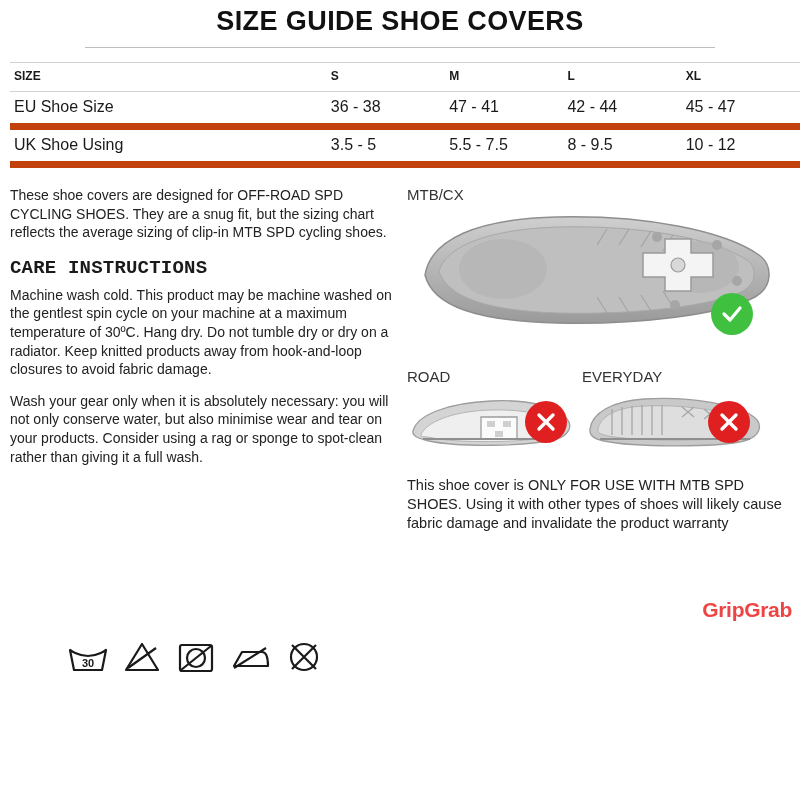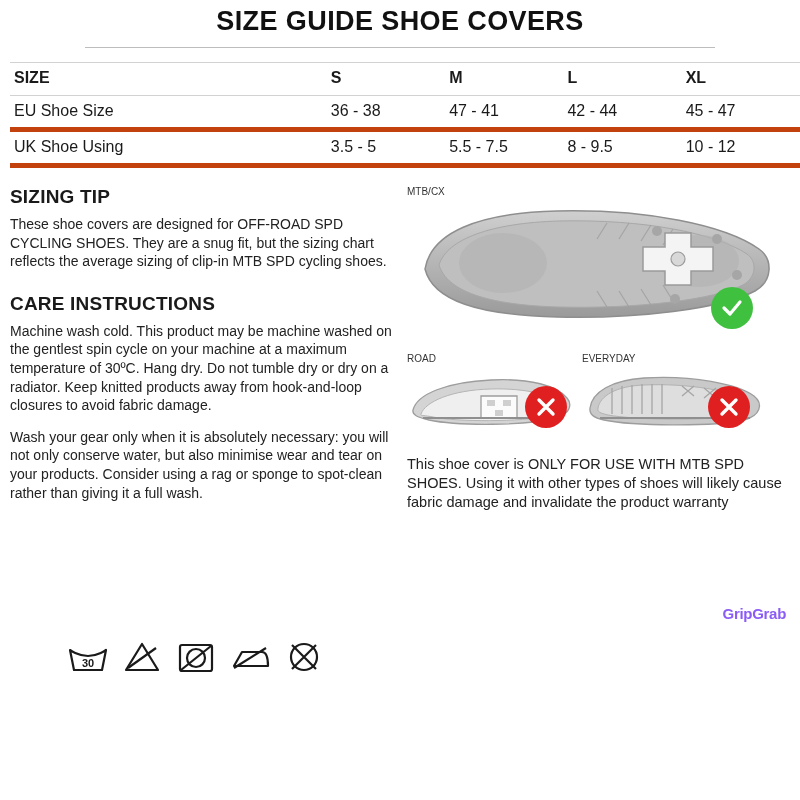--- a/index.html
+++ b/index.html
@@ -32,25 +32,25 @@
   
   table.size-table {
     width: 790px;
     border-collapse: collapse;
     margin-top: 14px;
     font-size: 16px;
   }
   table.size-table th, table.size-table td {
     text-align: left;
     padding: 6px 4px 7px 4px;
-    border-bottom: 5px solid #c2410c;
+    border-bottom: 7px solid #c2410c;
     white-space: nowrap;
   }
   table.size-table thead th {
-    font-size: 16px;
+    font-size: 12px;
     font-weight: bold;
     border-top: 1px solid #d2d2d2;
     border-bottom: 1px solid #d2d2d2;
     padding-bottom: 8px;
   }
   table.size-table th.c-size, table.size-table td.c-size { width: 300px; }
   table.size-table th.c-val, table.size-table td.c-val { width: 112px; }
   table.size-table thead th.c-val { text-align: left; }
   
   .cols {
@@ -58,35 +58,35 @@
     margin-top: 18px;
   }
   .col-left { width: 400px; padding-right: 14px; }
   .col-right { width: 386px; position: relative; }
   h2.sec {
     font-size: 19px;
     font-weight: bold;
     margin: 0 0 7px 0;
     letter-spacing: 0.2px;
   }
-  h2.sec.care { margin-top: 22px; }
+  h2.sec.care { margin-top: 15px; font-family: Liberation Mono, monospace; }
   p.body {
     font-size: 14px;
     line-height: 1.33;
     margin: 0 0 13px 0;
     color: #222;
   }
   
   .fig-label {
-    font-size: 10px;
+    font-size: 15px;
     color: #333;
     margin-bottom: 2px;
   }
   .mtb-wrap { position: relative; height: 150px; margin-top: 2px; }
-  .row-figs { display: flex; margin-top: 4px; }
+  .row-figs { display: flex; margin-top: 13px; }
   .fig-road { width: 175px; position: relative; }
   .fig-every { width: 200px; position: relative; }
   .badge {
     position: absolute;
     width: 42px; height: 42px;
     border-radius: 50%;
     display: flex; align-items: center; justify-content: center;
   }
   .badge svg { display:block; }
   .note {
@@ -99,25 +99,25 @@
     position: absolute;
     left: 66px; top: 636px;
     display: flex;
     gap: 10px;
     align-items: flex-end;
   }
   .care-symbols .sym { width: 44px; height: 40px; }
   
   .logo {
     position: absolute;
-    right: 14px; bottom: 14px;
-    font-size: 15px;
+    right: 8px; bottom: 14px;
+    font-size: 21px;
     font-weight: bold;
     letter-spacing: -0.3px;
-    color: #8b5cf6;
+    color: #ef4444;
   }
 </style>
 </head>
 <body>
 
 <div id="page">
 
   <div class="title">SIZE GUIDE SHOE COVERS</div>
   <div class="title-rule"></div>
 
@@ -145,21 +145,20 @@
         <td class="c-val">5.5 - 7.5</td>
         <td class="c-val">8 - 9.5</td>
         <td class="c-val">10 - 12</td>
       </tr>
     </tbody>
   </table>
 
   <div class="cols">
 
     <div class="col-left">
-      <h2 class="sec">SIZING TIP</h2>
       <p class="body">These shoe covers are designed for OFF-ROAD SPD CYCLING SHOES. They are a snug fit, but the sizing chart reflects the average sizing of clip-in MTB SPD cycling shoes.</p>
 
       <h2 class="sec care">CARE INSTRUCTIONS</h2>
       <p class="body">Machine wash cold. This product may be machine washed on the gentlest spin cycle on your machine at a maximum temperature of 30ºC. Hang dry. Do not tumble dry or dry on a radiator. Keep knitted products away from hook-and-loop closures to avoid fabric damage.</p>
       <p class="body">Wash your gear only when it is absolutely necessary: you will not only conserve water, but also minimise wear and tear on your products. Consider using a rag or sponge to spot-clean rather than giving it a full wash.</p>
     </div>
 
     <div class="col-right">
 
       <div class="fig-label">MTB/CX</div>

